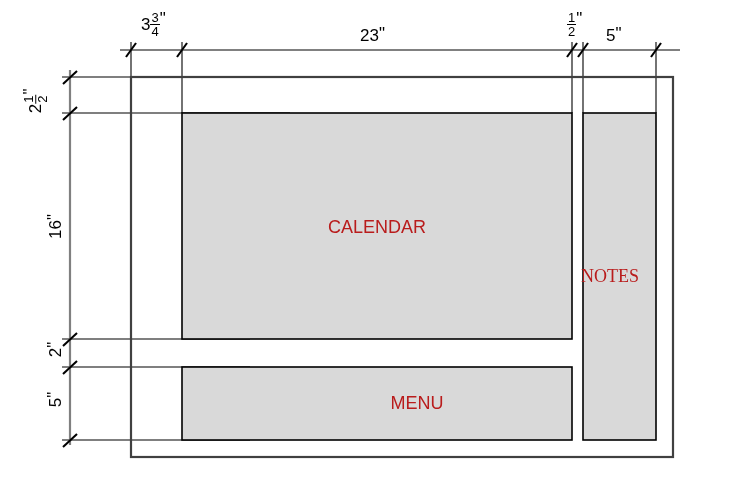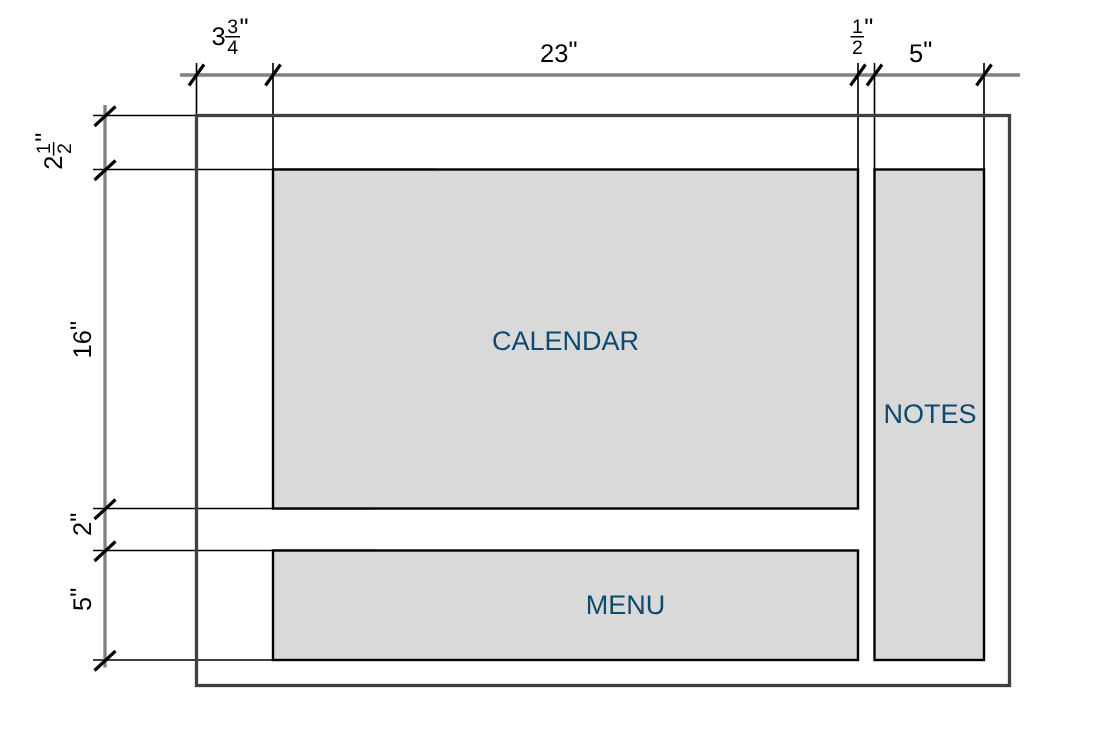--- a/index.html
+++ b/index.html
@@ -36,21 +36,21 @@
     top:-1px;
   }
   .frac .num{display:block;padding:0 1px;}
   .frac .den{display:block;border-top:1.4px solid #000;padding:0 1px;}
   .whole{font-size:17px;}
   .inchmark{font-size:17px;vertical-align:top;position:relative;top:-2px;}
   .box-label{
     position:absolute;
     font-family:"Liberation Sans", sans-serif;
     font-size:18px;
-    color:#0c4a6e;
+    color:#b91c1c;
     white-space:nowrap;
   }
 </style>
 </head>
 <body>
 
 <svg id="drawing" viewBox="0 0 743 491" width="743" height="491">
 
   <g stroke="#000000" stroke-width="1.1" fill="none">
 
@@ -132,15 +132,15 @@
 <div class="dim-text rot" style="left:25px;top:341px;width:60px;text-align:center;">
   <span class="whole">2</span><span class="inchmark">"</span>
 </div>
 
 <div class="dim-text rot" style="left:25px;top:391px;width:60px;text-align:center;">
   <span class="whole">5</span><span class="inchmark">"</span>
 </div>
 
 <div class="box-label" style="left:182px;top:217px;width:390px;text-align:center;">CALENDAR</div>
 
-<div class="box-label" style="left:581px;top:266px;width:78px;text-align:center;">NOTES</div>
+<div class="box-label" style="left:581px;top:266px;width:78px;font-family:Liberation Serif, serif;">NOTES</div>
 
 <div class="box-label" style="left:182px;top:393px;width:470px;text-align:center;">MENU</div>
 
 </body></html>

